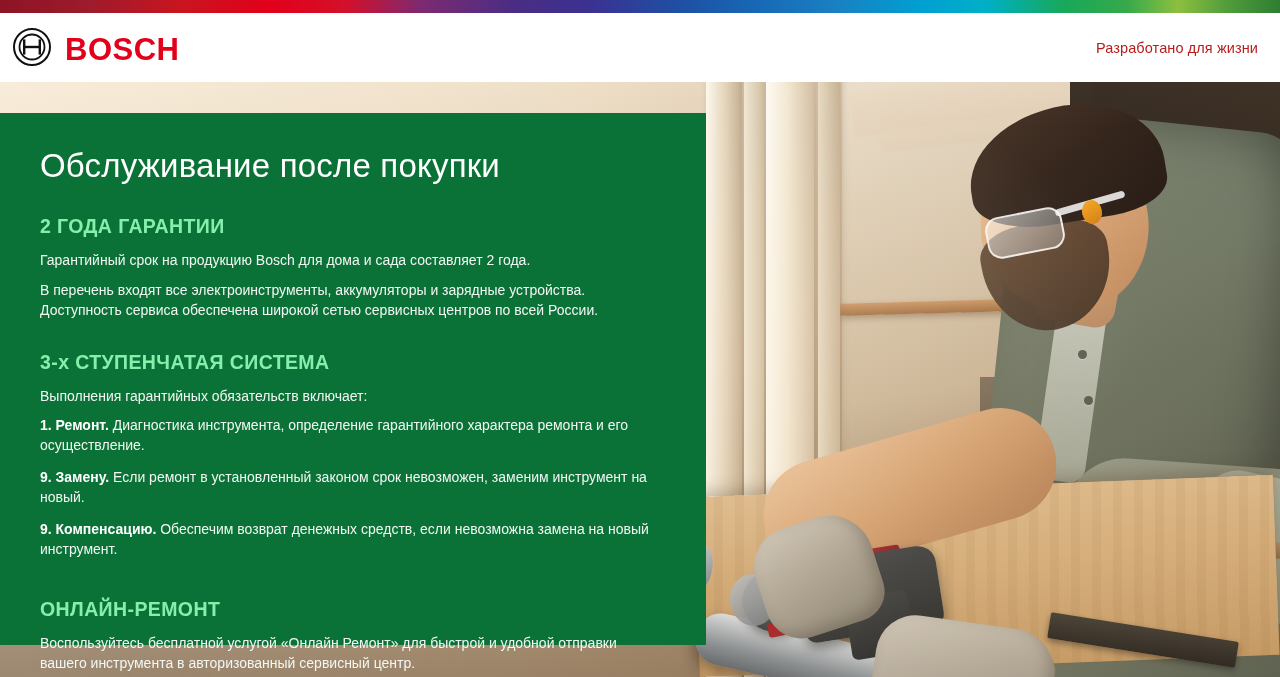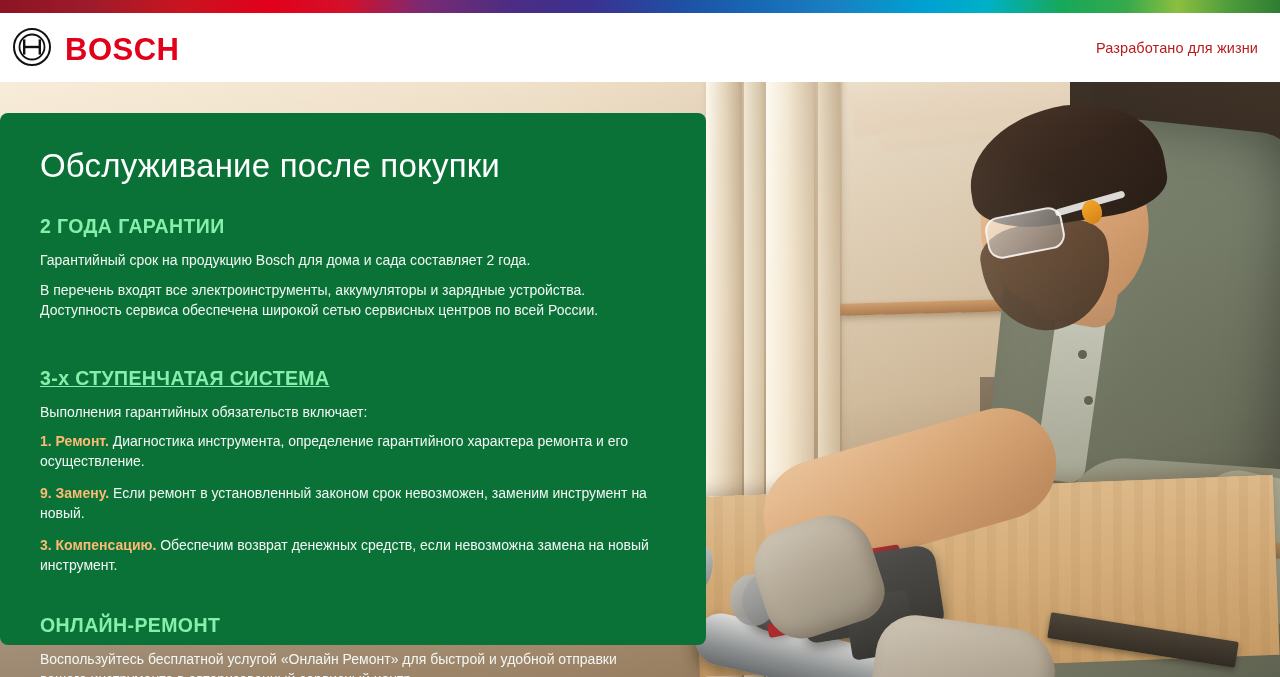--- a/index.html
+++ b/index.html
@@ -373,51 +373,50 @@
   .panel {
     position: absolute;
     left: 0;
     top: 113px;
     width: 706px;
     height: 532px;
     background: #0a7237;
     color: #ffffff;
     padding: 34px 40px 0 40px;
     z-index: 10;
-    border-radius: 8px;
   }
 
   .panel h1 {
     font-size: 33px;
     font-weight: normal;
     letter-spacing: 0.2px;
     line-height: 1.15;
     margin-bottom: 30px;
     color: #ffffff;
   }
 
   .panel h2 {
     font-size: 19.5px;
     font-weight: bold;
     letter-spacing: 0.4px;
     margin-bottom: 13px;
     color: #86efac;
   }
 
-  .panel h2.spaced-top { margin-top: 46px; text-decoration: underline; }
+  .panel h2.spaced-top { margin-top: 30px; }
   .panel h2.online { margin-top: 38px; font-size: 19.5px; }
 
   .panel p {
     font-size: 14px;
     line-height: 1.42;
     margin-bottom: 12px;
     color: #f2f7f3;
   }
   .panel p.tight { margin-bottom: 10px; }
-  .panel p b { font-weight: bold; color: #fdba74; }
+  .panel p b { font-weight: bold; color: #ffffff; }
 
   .panel .gap-sm { margin-bottom: 12px; }
 </style>
 </head>
 <body>
 
 <div id="page">
 
   <div class="supergraphic"></div>
 
@@ -505,21 +504,21 @@
 
     <p>
       <b>1. Ремонт.</b>
       <span>Диагностика инструмента, определение гарантийного характера ремонта и его осуществление.</span>
     </p>
     <p>
       <b>9. Замену.</b>
       <span>Если ремонт в установленный законом срок невозможен, заменим инструмент на новый.</span>
     </p>
     <p>
-      <b>3. Компенсацию.</b>
+      <b>9. Компенсацию.</b>
       <span>Обеспечим возврат денежных средств, если невозможна замена на новый инструмент.</span>
     </p>
 
     <h2 class="online">ОНЛАЙН-РЕМОНТ</h2>
     <p class="tight">Воспользуйтесь бесплатной услугой «Онлайн Ремонт»  для быстрой и удобной отправки вашего инструмента в авторизованный сервисный центр.</p>
 
   </div>
 
 </div>
 

